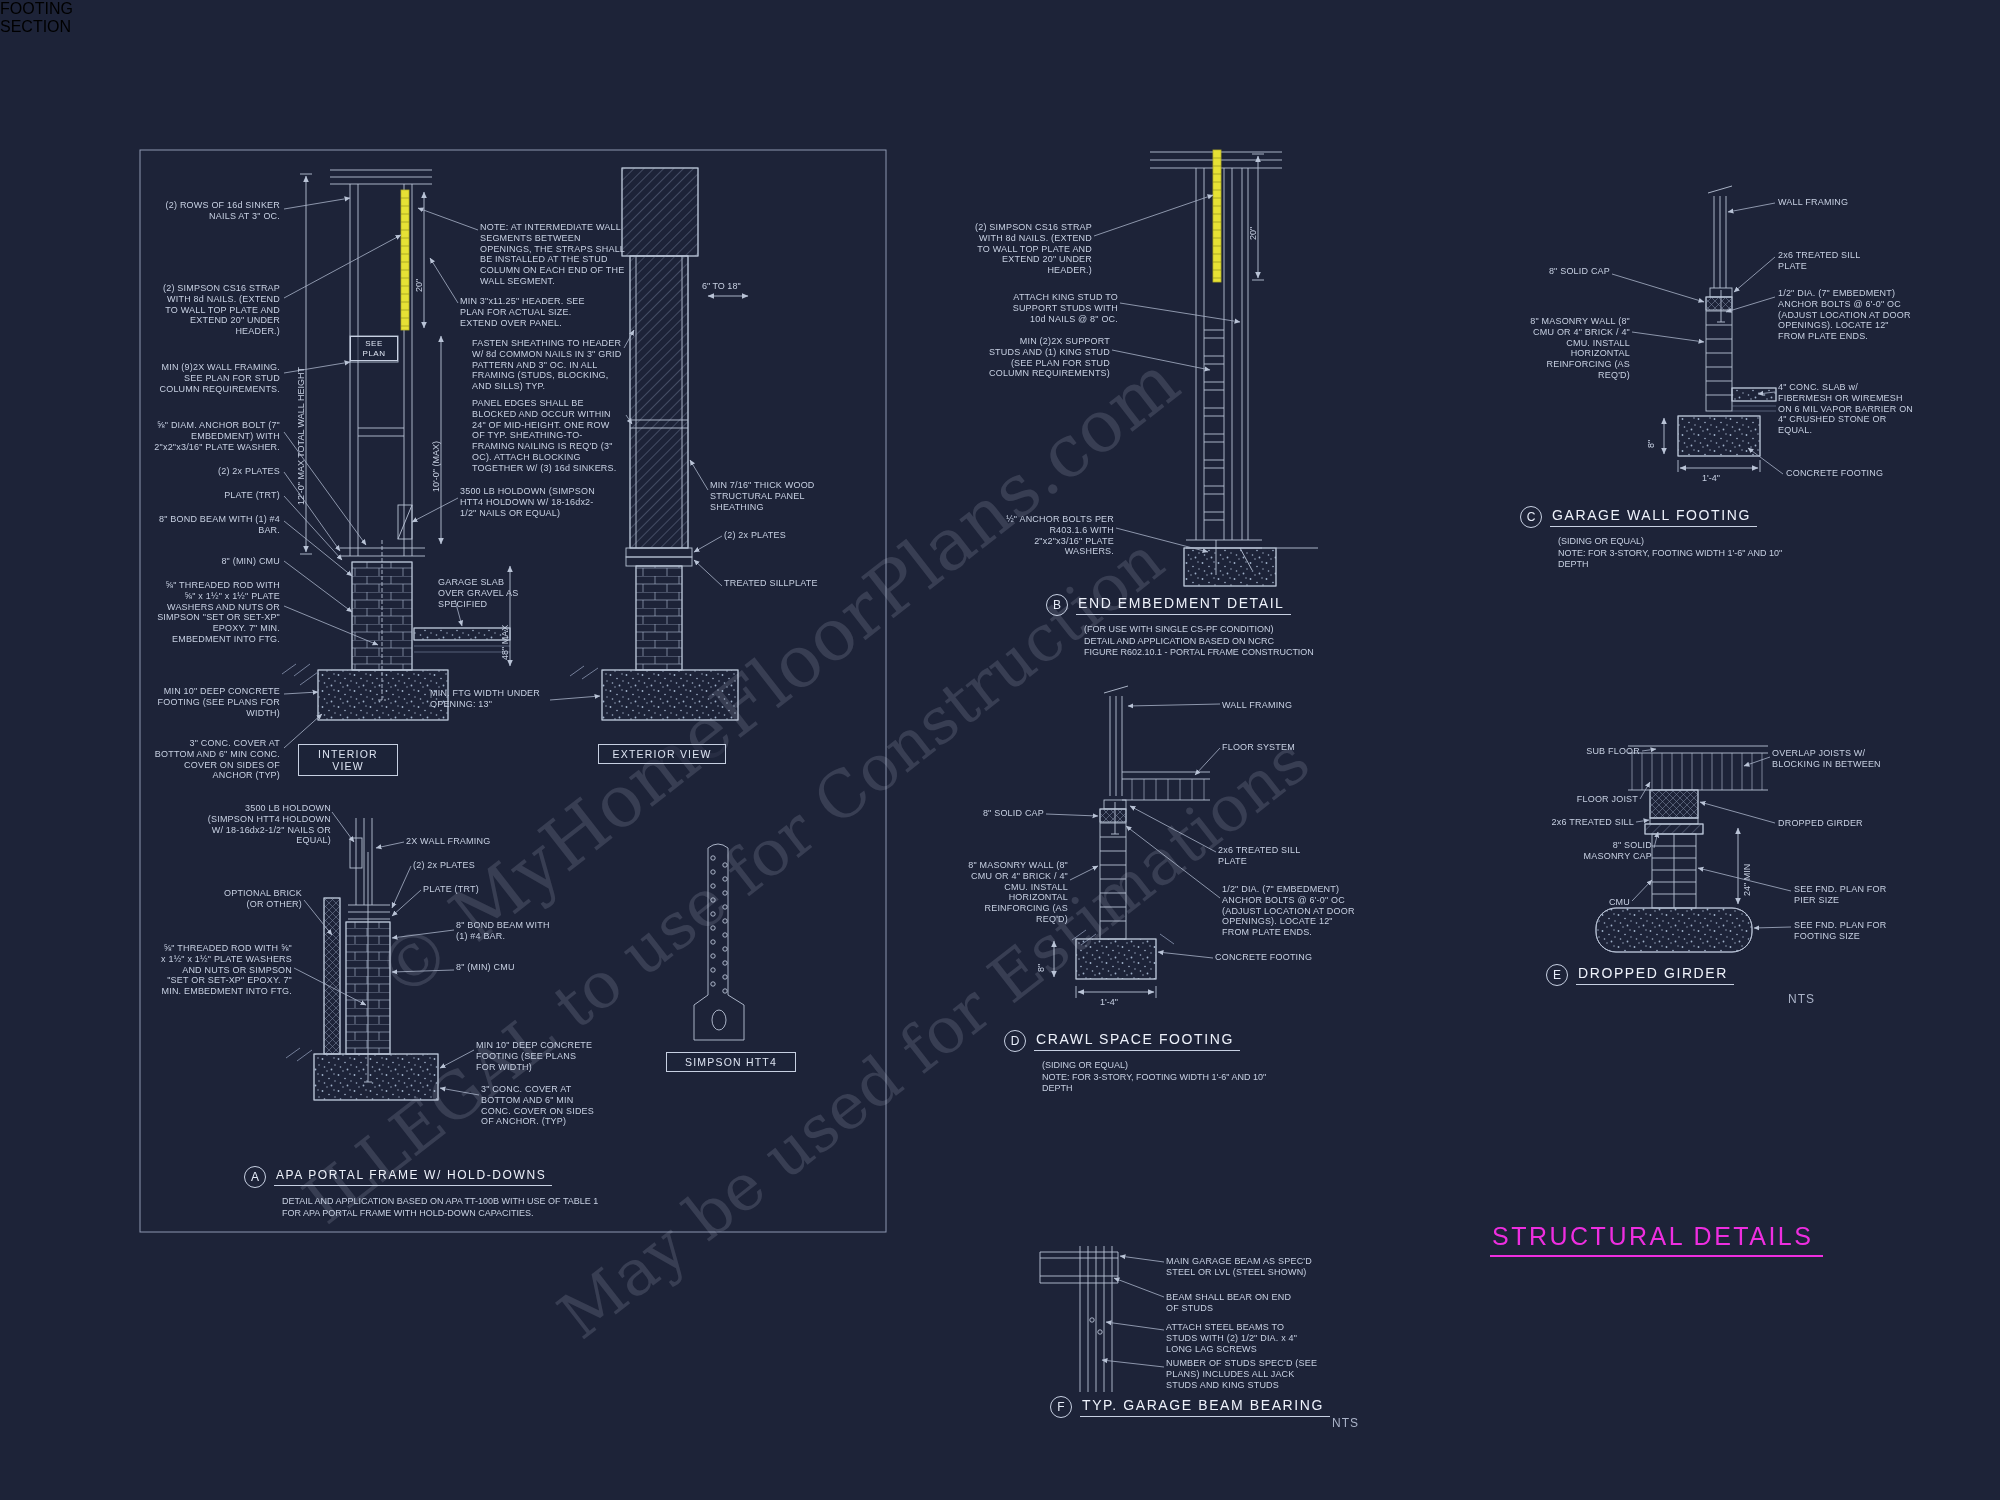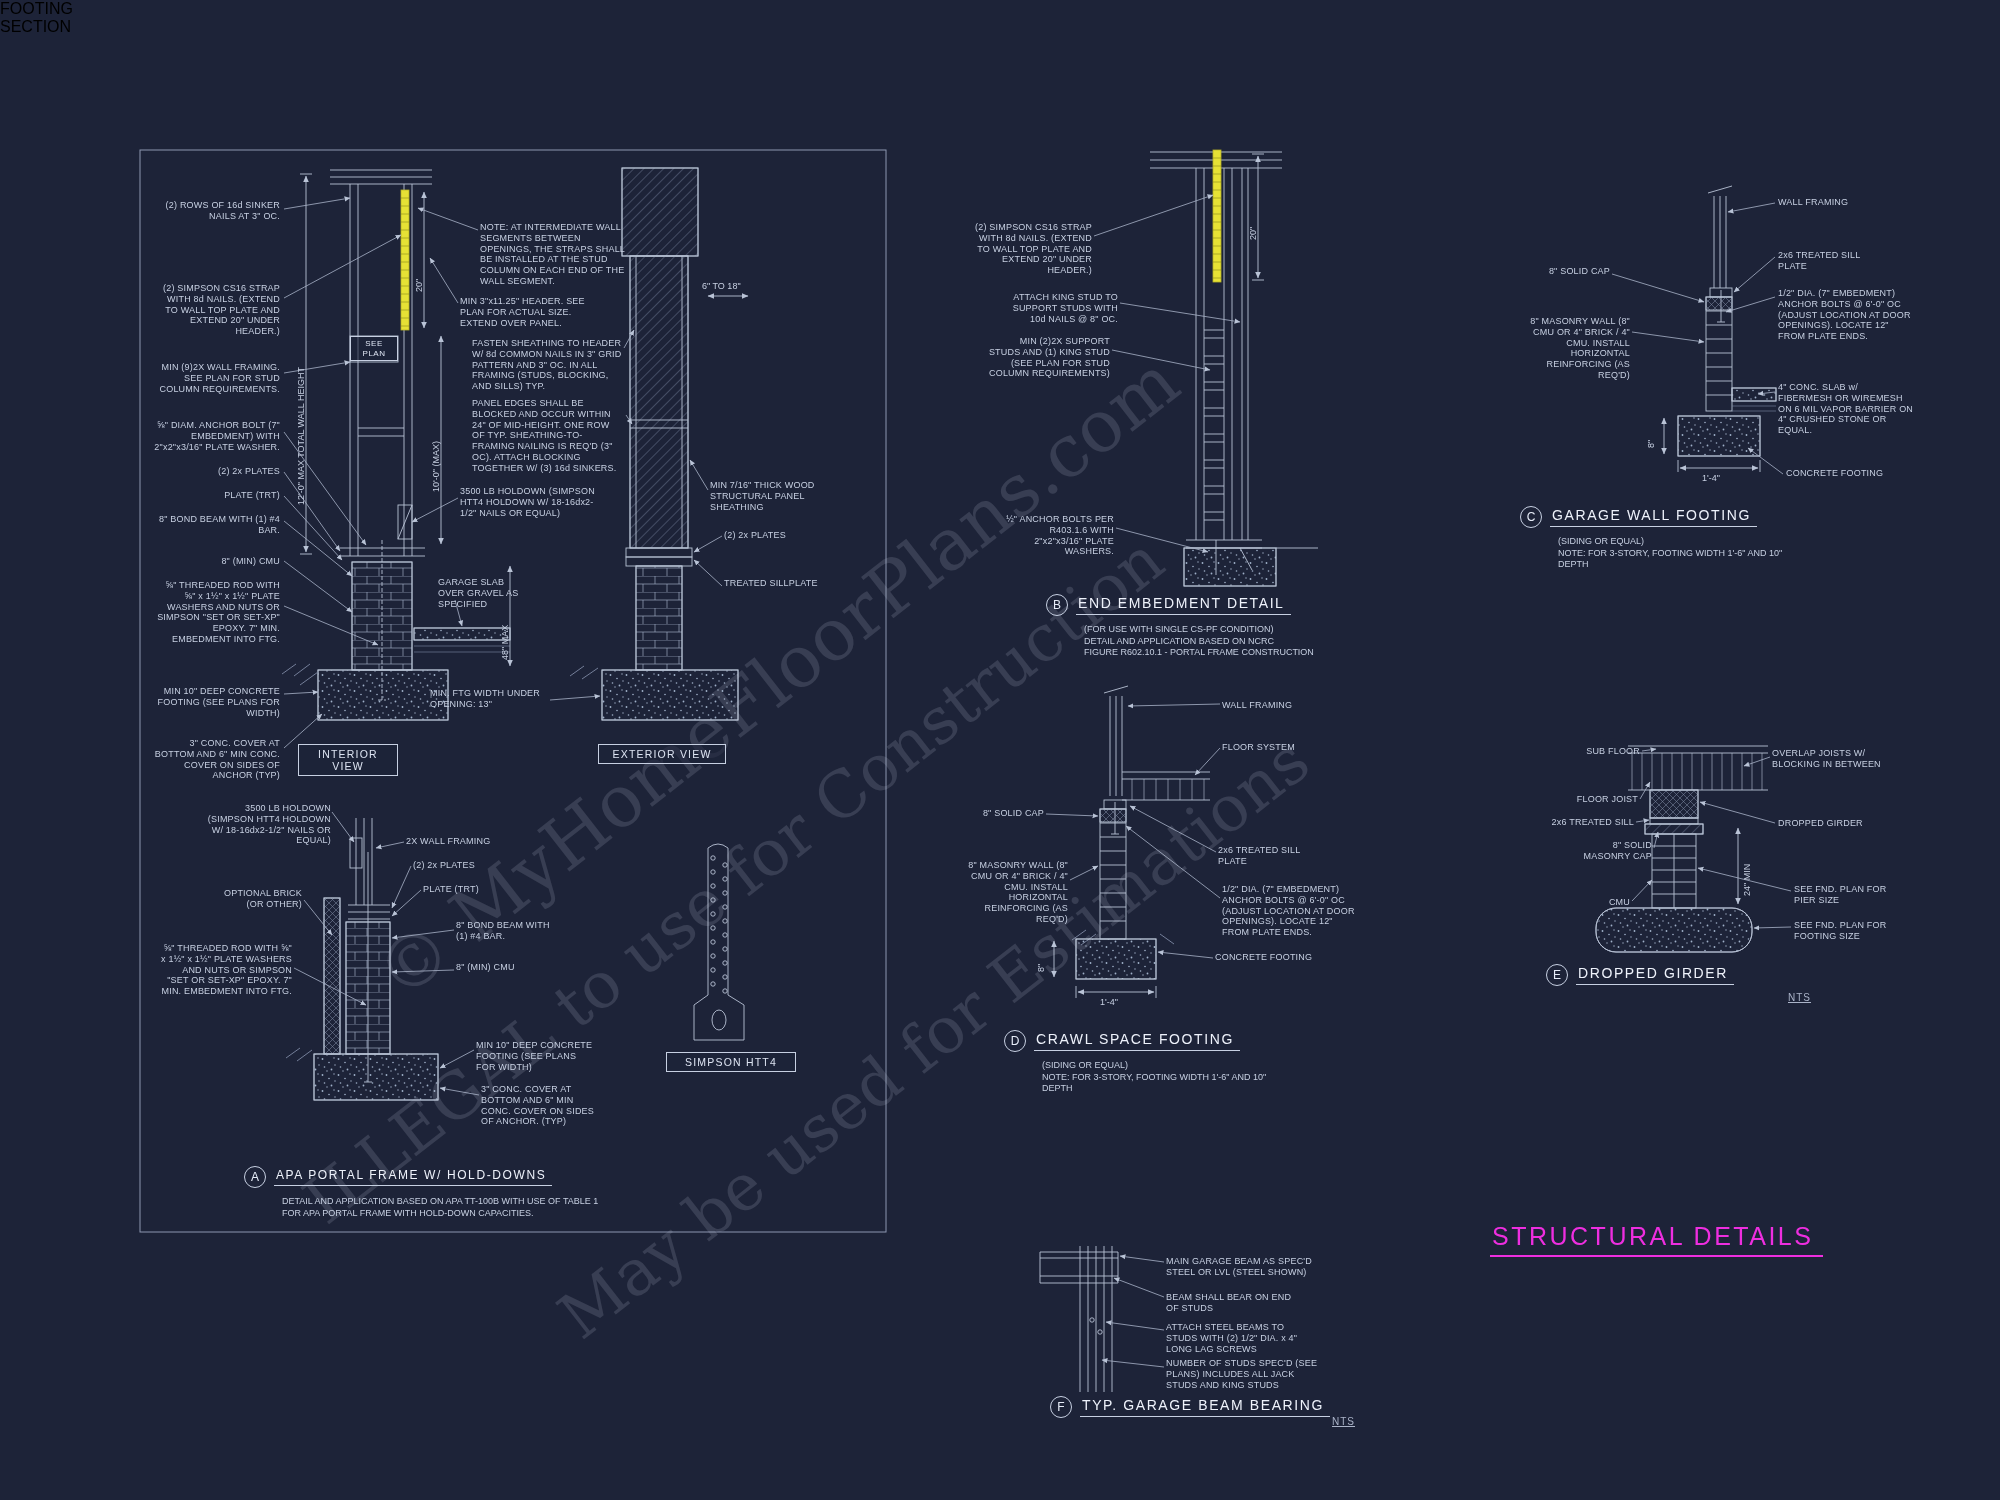--- a/index.html
+++ b/index.html
@@ -14,21 +14,21 @@
   .capxs { font-size:8px; letter-spacing:.5px; padding:2px 2px; line-height:1.2; }
   .vdim { position:absolute; font-size:9px; color:#c7d0e2; transform:rotate(-90deg);
           transform-origin:0 0; white-space:nowrap; }
   .dim  { position:absolute; font-size:9px; color:#c7d0e2; white-space:nowrap; }
   .dtitle { position:absolute; display:flex; align-items:center; gap:8px; color:#eef2fb; }
   .tagcircle { display:flex; align-items:center; justify-content:center; width:22px; height:22px;
                border:1.3px solid #c7d0e2; border-radius:50%; font-size:12px; color:#e6ecf8; flex:none; }
   .dtext { font-size:14px; letter-spacing:1.6px; border-bottom:1px solid #c7d0e2; padding:0 6px 3px 2px;
            white-space:nowrap; }
   .dnote { position:absolute; font-size:9px; color:#c7d0e2; white-space:pre-line; line-height:1.3; }
-  .nts { position:absolute; font-size:10px; color:#aab3c8; letter-spacing:1px;text-decoration:underline; }
+  .nts { position:absolute; font-size:12px; color:#aab3c8; letter-spacing:1px; }
   .sheet-title { position:absolute; color:#ee2ee0; font-size:25px; letter-spacing:2.5px;
                  border-bottom:2px solid #ee2ee0; padding:0 10px 4px 2px; white-space:nowrap; }
   .wm { position:absolute; color:rgba(196,204,222,0.16); font-family:"DejaVu Serif", serif;
         white-space:nowrap; transform:rotate(-38deg); transform-origin:0 0; pointer-events:none; }
 </style>
 </head>
 <body>
 
 <div class="sheet">
 

